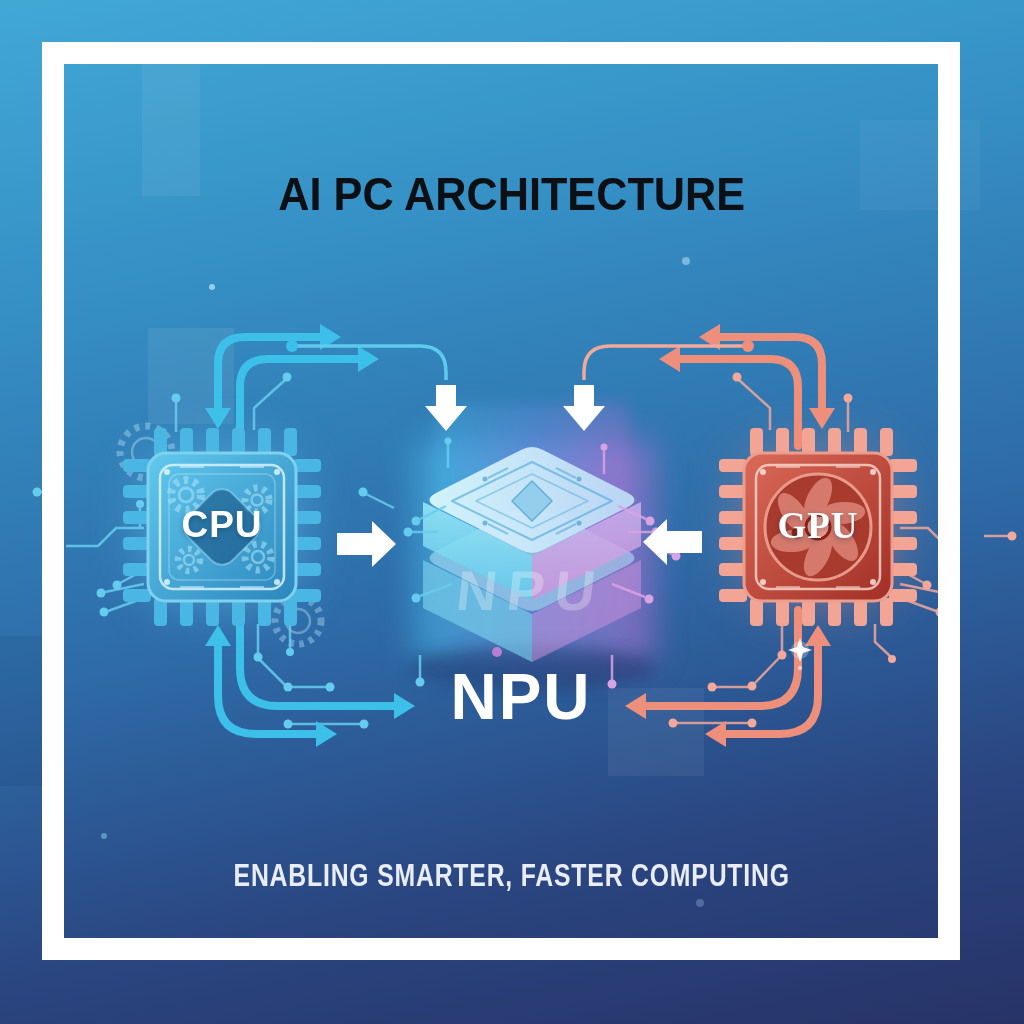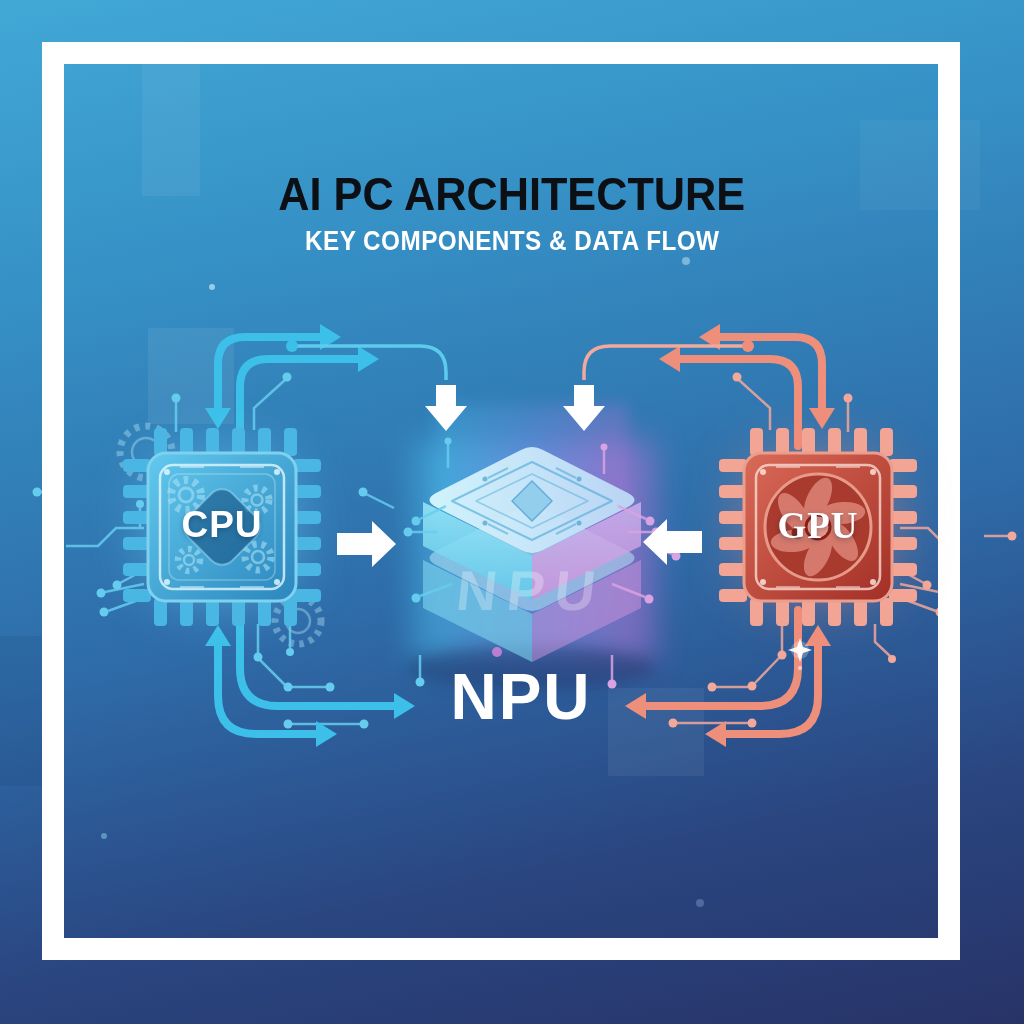--- a/index.html
+++ b/index.html
@@ -359,18 +359,18 @@
     </svg>
     <div class="chip-label">GPU</div>
   </div>
 
   <div class="npu-watermark">NPU</div>
   <div class="npu-big">NPU</div>
 
   <div class="textband" style="top:166px;">
     <span class="title-inner">AI PC ARCHITECTURE</span>
   </div>
-  <div class="textband" style="top:226px;">
-    <span class="subtitle-inner">KEY COMPONENTS &amp; DATA FLOW</span>
+
+  <div class="textband" style="top:858px;">
+    <span class="tagline-inner">ENABLING SMARTER, FASTER COMPUTING</span>
   </div>
 
-
 </div>
 
 </body></html>

